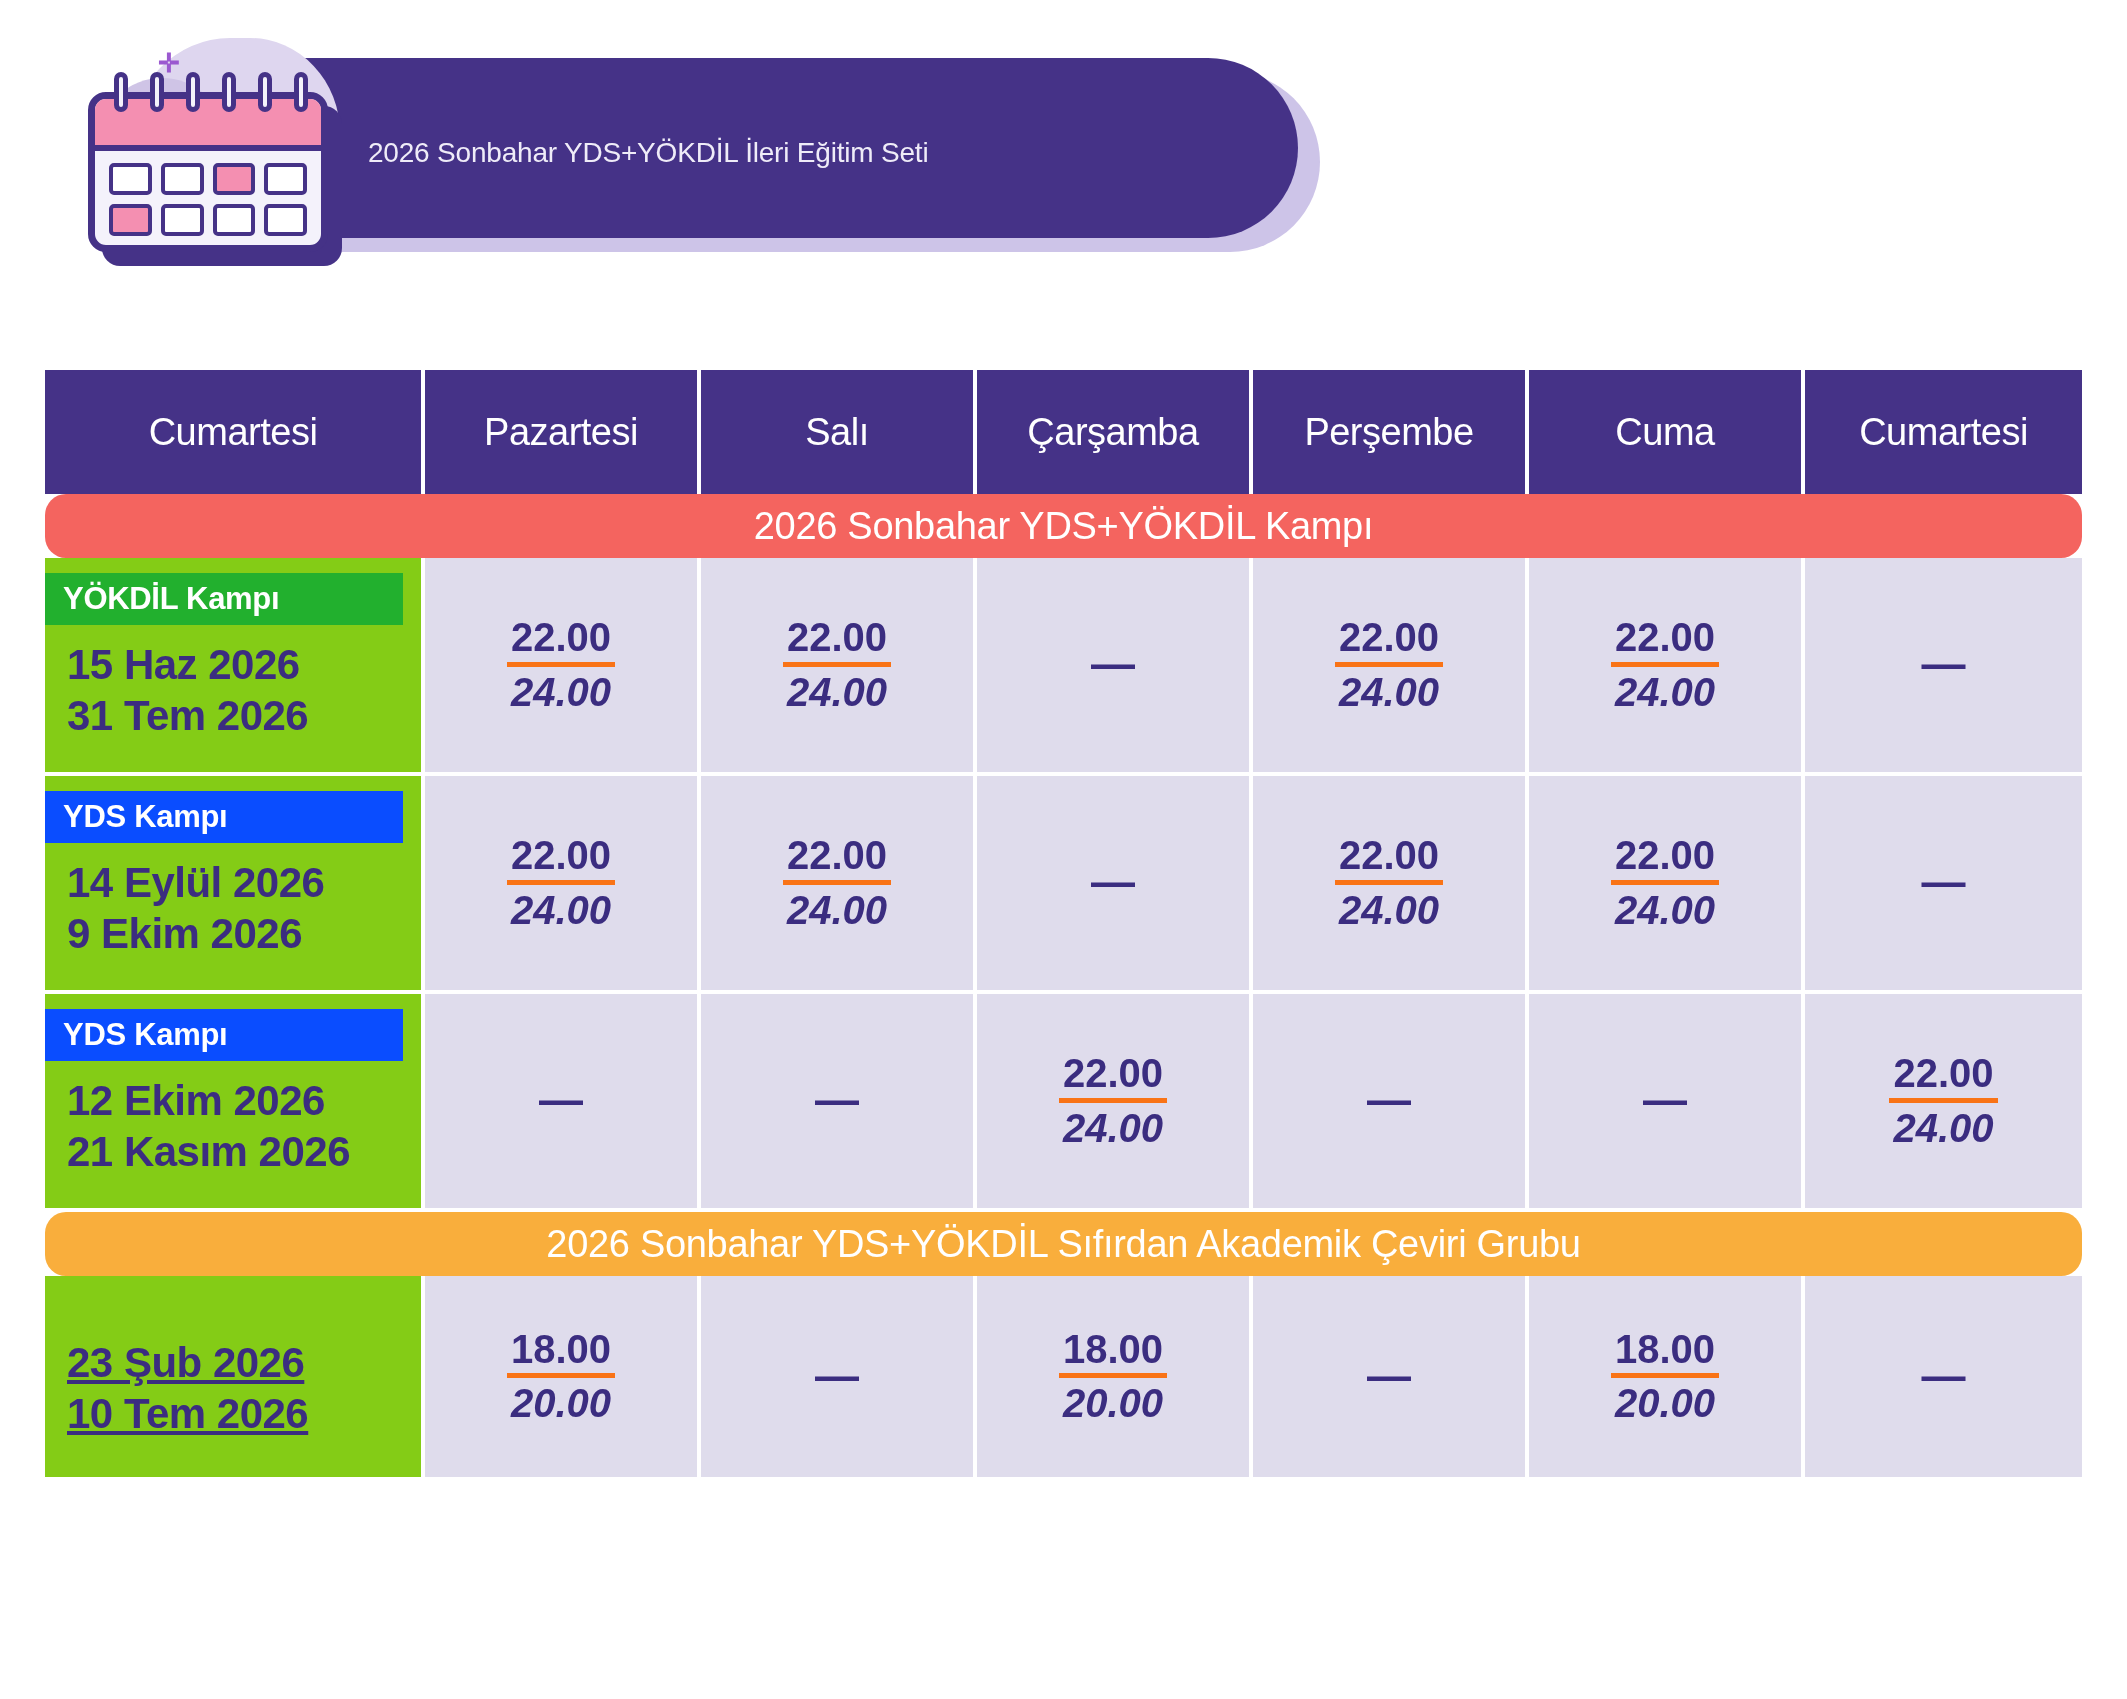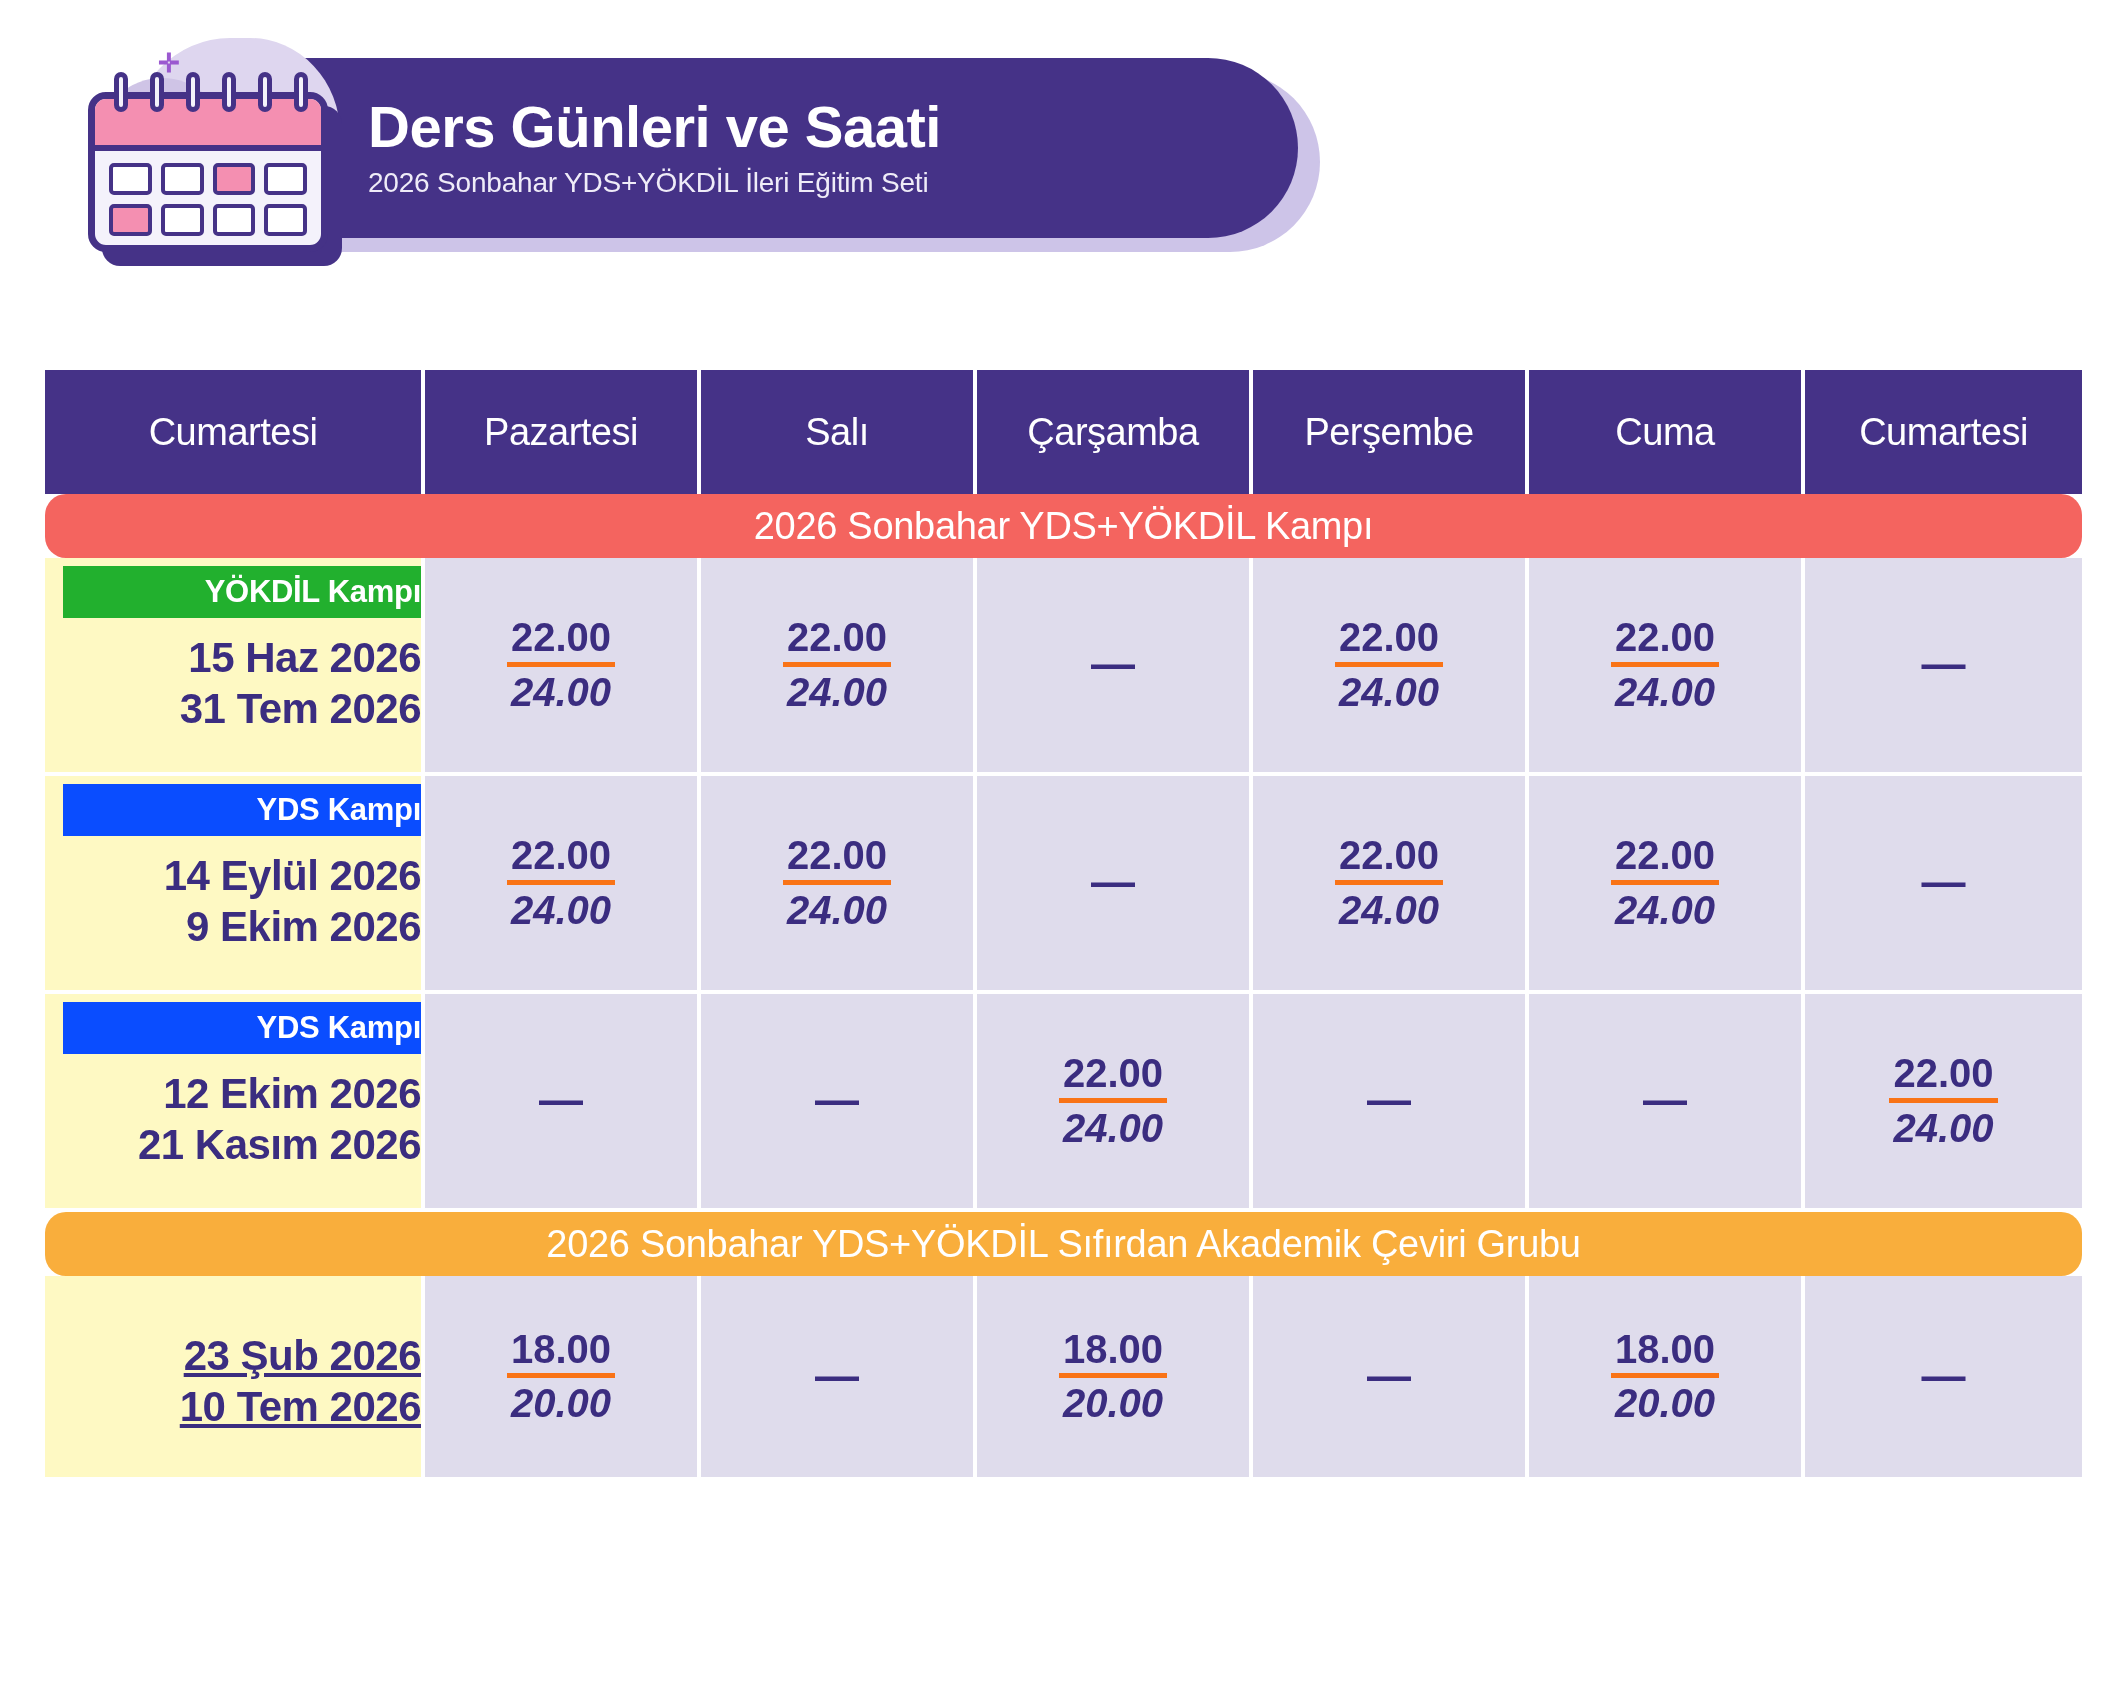--- a/index.html
+++ b/index.html
@@ -188,26 +188,25 @@
     border-bottom: 4px solid #ffffff;
     text-align: center;
     vertical-align: middle;
     color: #3b2d80;
     font-size: 40px;
     font-weight: bold;
   }
   td.cell:last-child { border-right: none; }
 
   td.datecell {
-    background: #fef9c3;
+    background: #84cc16;
     border-right: 4px solid #ffffff;
     border-bottom: 4px solid #ffffff;
-    padding: 8px 0 0 18px;
+    padding: 15px 0 0 18px;
     vertical-align: top;
-    text-align: right;
   }
   .tag {
     display: inline-block;
     color: #ffffff;
     font-size: 31px;
     font-weight: bold;
     padding: 8px 0 8px 18px;
     margin: 0 0 0 -18px;
     width: 100%;
     box-sizing: border-box;
@@ -245,21 +244,20 @@
   .row-tall { height: 218px; }
   .row-tall2 { height: 218px; }
   .row-last { height: 205px; }
 </style>
 </head>
 <body>
 
 <div class="header">
   <div class="header-pill-shadow"></div>
   <div class="header-pill">
-    <div class="header-title">Ders Günleri ve Saati</div>
     <div class="header-sub">2026 Sonbahar YDS+YÖKDİL İleri Eğitim Seti</div>
   </div>
 
   <div class="cal-wrap">
     <div class="blob"></div>
     <div class="blob2"></div>
     <div class="spark" style="left:118px; top:28px;">✛</div>
     <div class="spark" style="left:258px; top:96px; font-size:20px;">✛</div>
     <div class="spark" style="left:246px; top:150px; font-size:16px;">✛</div>
     <div class="cal-shadow"></div>

